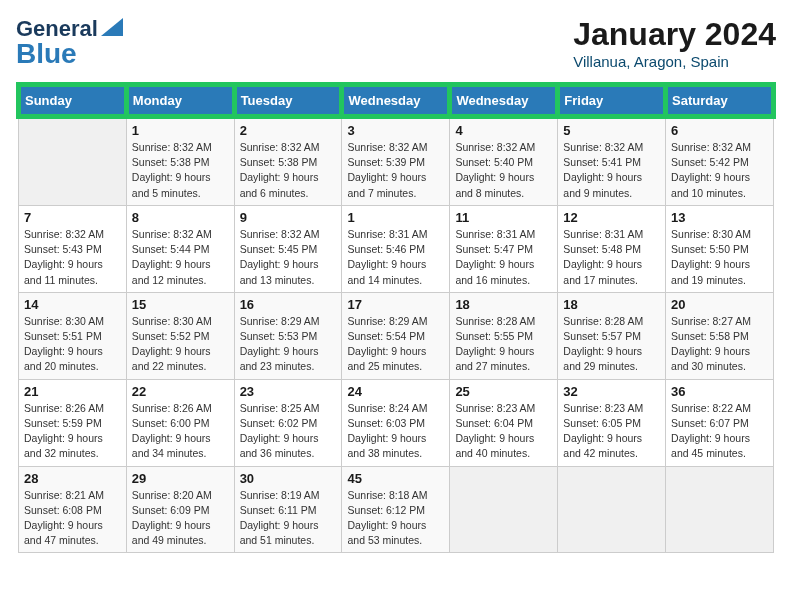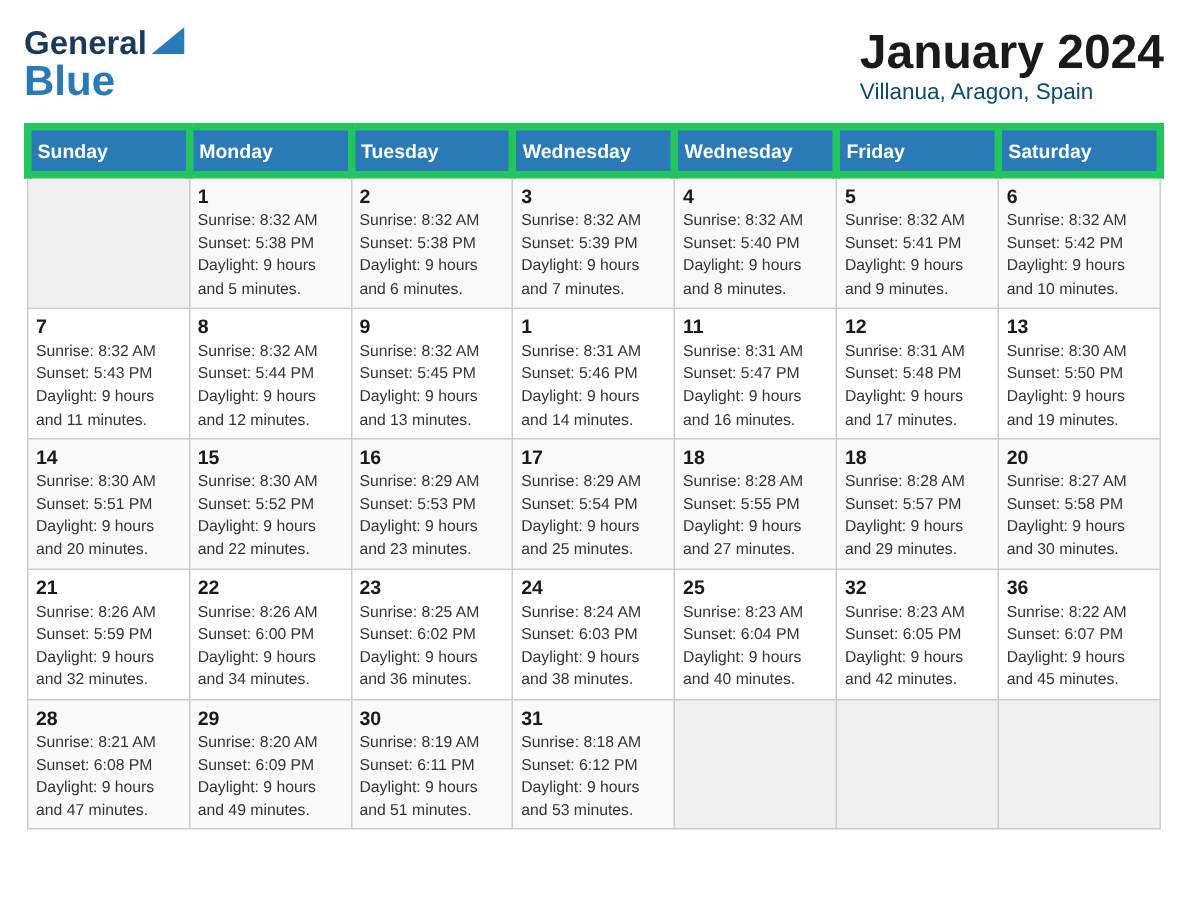--- a/index.html
+++ b/index.html
@@ -234,21 +234,21 @@
         </td>
         <td>
           <span class="day-number">29</span>
           <div class="day-info">Sunrise: 8:20 AM<br>Sunset: 6:09 PM<br>Daylight: 9 hours<br>and 49 minutes.</div>
         </td>
         <td>
           <span class="day-number">30</span>
           <div class="day-info">Sunrise: 8:19 AM<br>Sunset: 6:11 PM<br>Daylight: 9 hours<br>and 51 minutes.</div>
         </td>
         <td>
-          <span class="day-number">31</span>
+          <span class="day-number">45</span>
           <div class="day-info">Sunrise: 8:18 AM<br>Sunset: 6:12 PM<br>Daylight: 9 hours<br>and 53 minutes.</div>
         </td>
         <td class="empty"></td>
         <td class="empty"></td>
         <td class="empty"></td>
       </tr>
     </tbody>
 </table>
 
 </body></html>

